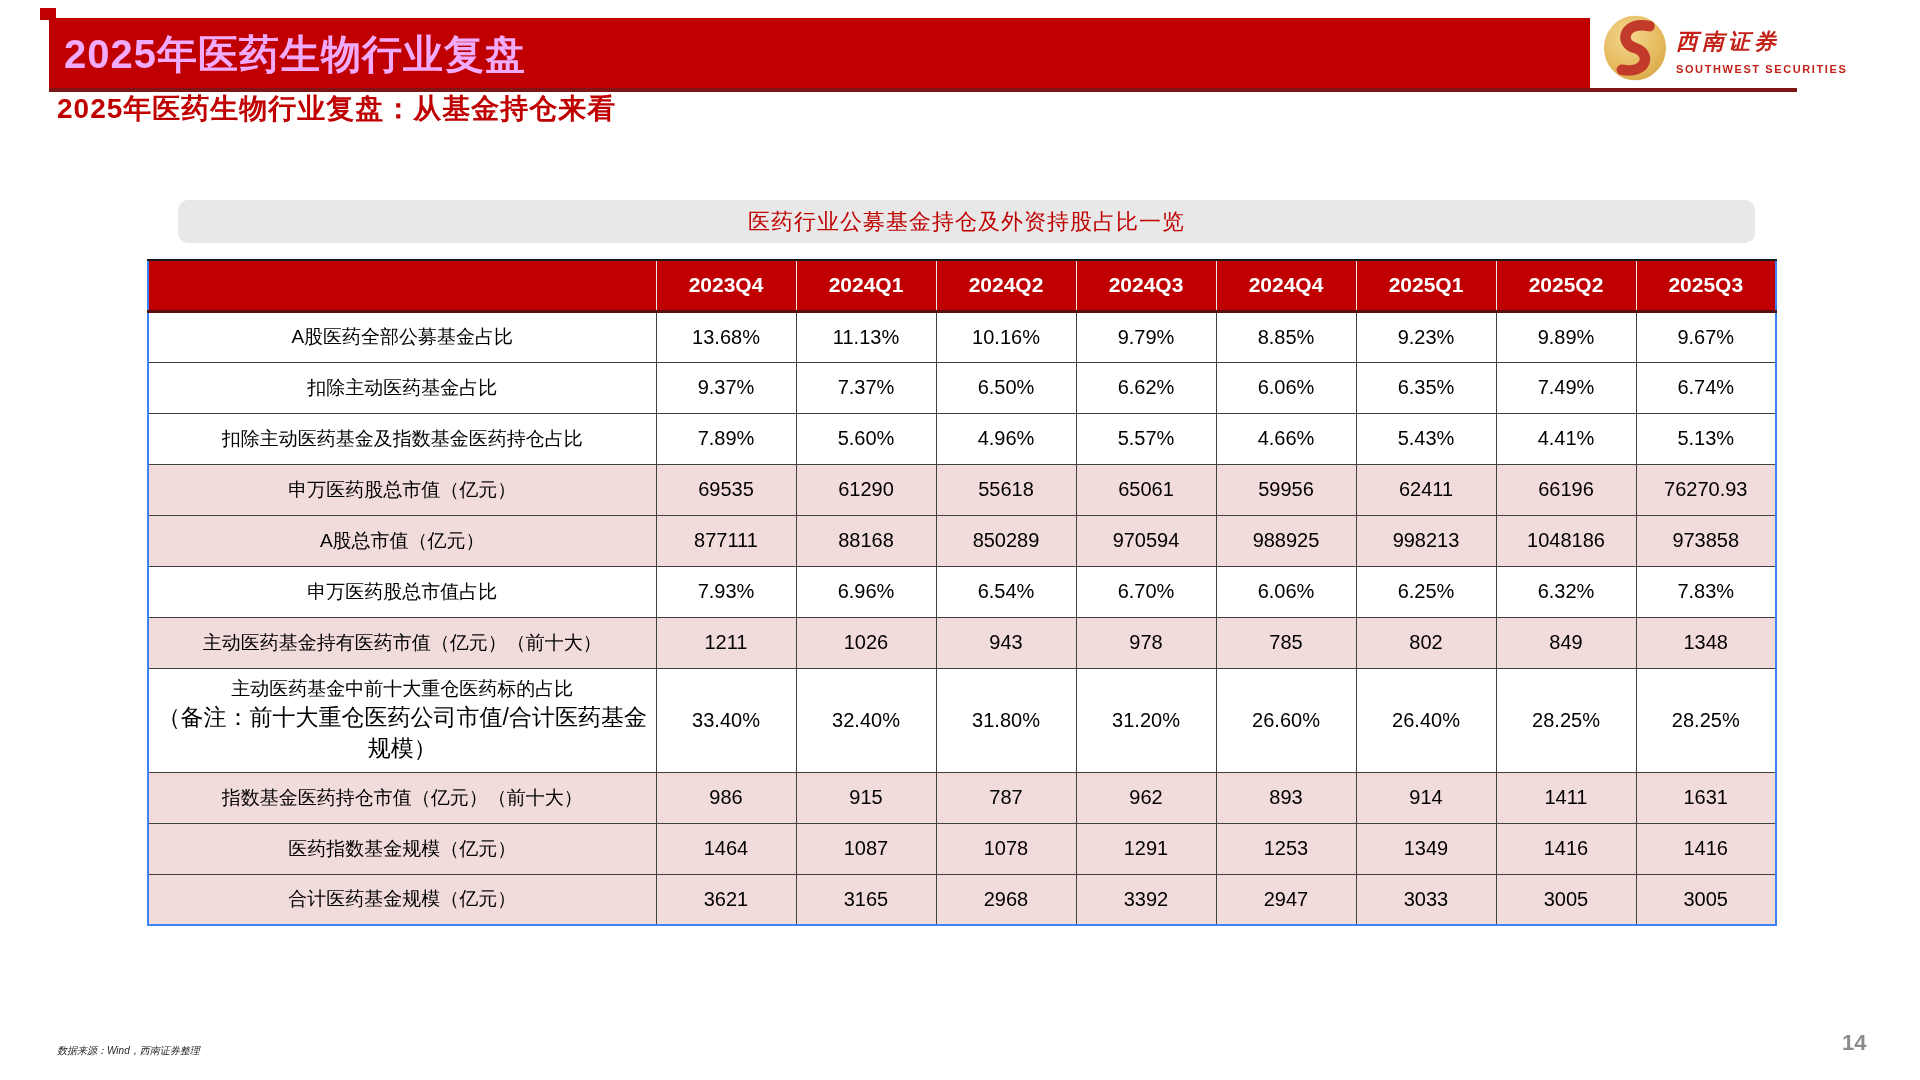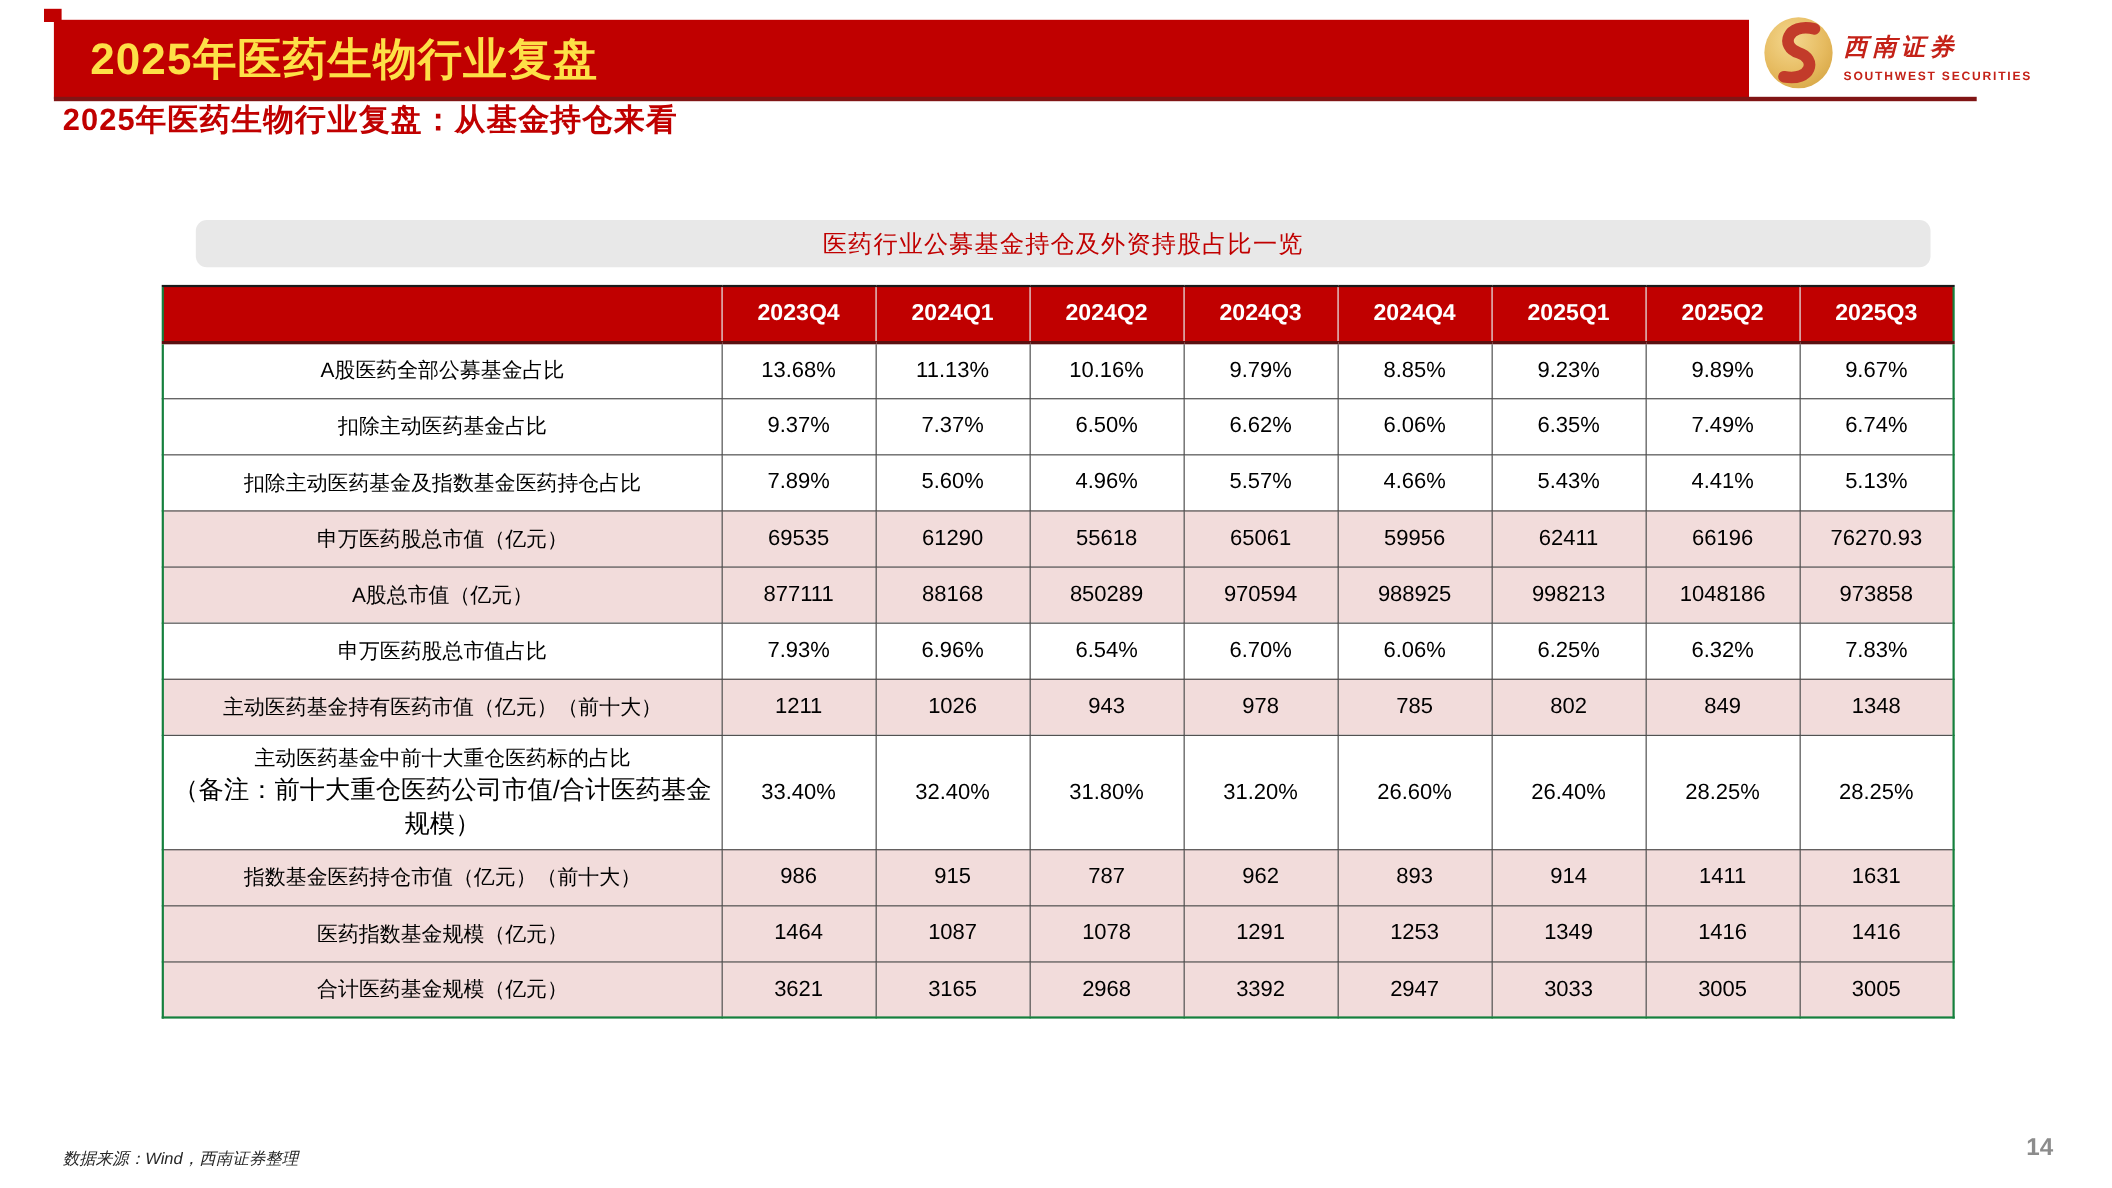--- a/index.html
+++ b/index.html
@@ -4,21 +4,21 @@
 <style>
   html,body{margin:0;padding:0;background:#fff;}
   .slide{
     position:relative;width:1920px;height:1080px;background:#ffffff;overflow:hidden;
     font-family:"Liberation Sans", sans-serif;color:#111;
   }
   
   .corner-accent{position:absolute;left:40px;top:8px;width:16px;height:12px;background:#C00000;}
   .banner{position:absolute;left:49px;top:18px;width:1541px;height:72px;background:#C00000;}
   .banner .t{
-    font-size:40px;font-weight:bold;color:#fde047;line-height:72px;padding-left:33px;
+    font-size:40px;font-weight:bold;color:#f0abfc;line-height:72px;padding-left:15px;
     letter-spacing:1px;white-space:nowrap;
   }
   .header-rule{position:absolute;left:49px;top:88px;width:1748px;height:4px;background:#801515;}
   .subtitle{
     position:absolute;left:57px;top:90px;font-size:28px;font-weight:bold;color:#C00000;
     letter-spacing:1px;white-space:nowrap;
   }
   
   .logo{position:absolute;left:1602px;top:14px;display:flex;align-items:center;}
   .logo-text{margin-left:8px;}
@@ -27,21 +27,21 @@
   .logo-en{font-size:11px;font-weight:bold;color:#C42218;letter-spacing:1.6px;white-space:nowrap;}
   
   .table-title-bar{
     position:absolute;left:178px;top:200px;width:1577px;height:43px;background:#E8E8E8;
     border-radius:10px;display:flex;align-items:center;justify-content:center;
   }
   .table-title-bar .t{font-size:22px;font-weight:normal;color:#C00000;letter-spacing:1px;}
   
   table.holdings{
     position:absolute;left:147px;top:259px;width:1628px;
-    border-collapse:collapse;table-layout:fixed;border:2px solid #15803d;
+    border-collapse:collapse;table-layout:fixed;border:2px solid #3b82f6;
   }
   table.holdings tr{height:51px;}
   table.holdings tr.tall{height:104px;}
   table.holdings th, table.holdings td{
     border:1.5px solid #404040;text-align:center;vertical-align:middle;
     font-weight:normal;padding:0 4px;box-sizing:border-box;
   }
   table.holdings thead th{
     background:#C00000;color:#ffffff;font-weight:bold;font-size:21px;
     border-left:1px solid #e3e3e3;border-right:1px solid #e3e3e3;
@@ -49,21 +49,21 @@
   }
   table.holdings thead th.corner{width:508px;}
   table.holdings thead th.q{width:140px;}
   table.holdings tbody th.rowlabel{font-size:19px;color:#000;background:#ffffff;}
   table.holdings tbody td{font-size:20px;color:#000;background:#ffffff;}
   table.holdings tbody tr.pink th.rowlabel,
   table.holdings tbody tr.pink td{background:#F2DCDB;}
   table.holdings tbody .rowlabel .l2{font-size:23px;}
   
   .source-note{
-    position:absolute;left:57px;top:1044px;font-size:15px;font-style:italic;color:#262626;
+    position:absolute;left:57px;top:1044px;font-size:10px;font-style:italic;color:#262626;
     white-space:nowrap;
   }
   .page-number{position:absolute;left:1842px;top:1030px;font-size:22px;color:#8C8C8C;font-weight:bold;}
 </style>
 </head>
 <body>
 
 <div class="slide">
 
   <div class="corner-accent"></div>

